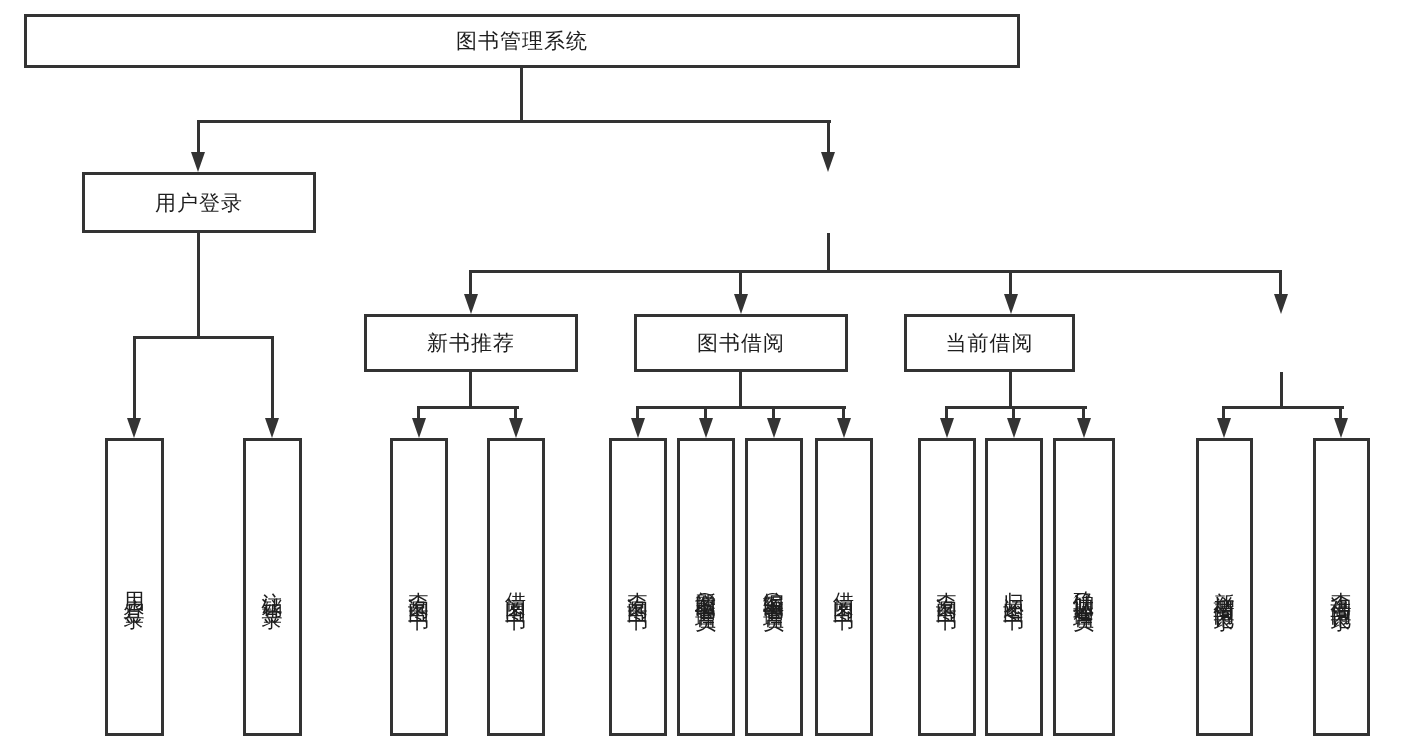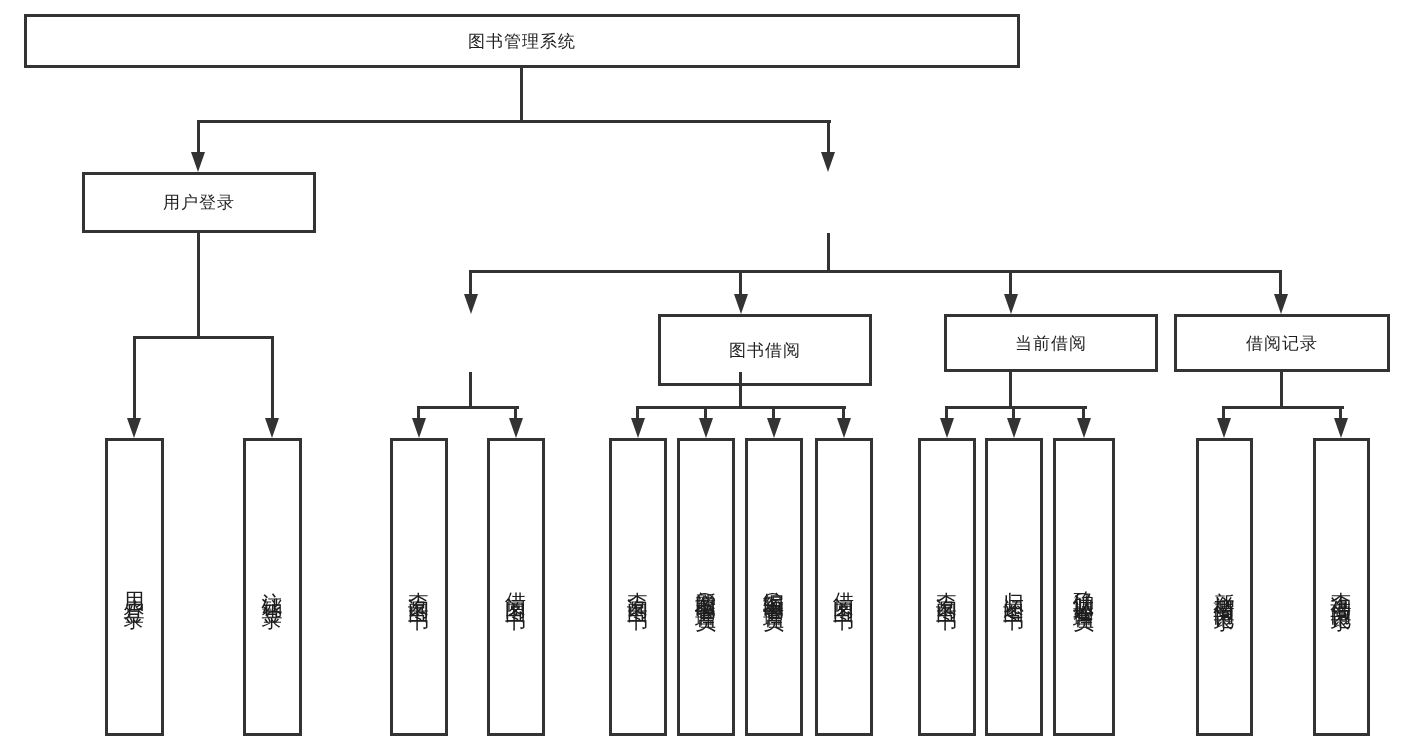--- a/index.html
+++ b/index.html
@@ -19,21 +19,21 @@
     position: absolute;
     box-sizing: border-box;
     border: 3px solid #333333;
     background: #ffffff;
     display: flex;
     align-items: center;
     justify-content: center;
     color: #1e1e1e;
   }
   .hlabel {
-    font-size: 17px;
+    font-size: 21px;
     letter-spacing: 1px;
     white-space: nowrap;
   }
   .leaf .vtext {
     writing-mode: vertical-rl;
     text-orientation: mixed;
     font-size: 21px;
     letter-spacing: 6px;
     line-height: 1;
     white-space: nowrap;
@@ -92,28 +92,28 @@
   <div class="line" style="left:469px; top:270px; width:812px; height:3px;"></div>
   <div class="line" style="left:469px; top:270px; width:3px; height:26px;"></div>
   <div class="ah" style="left:464px; top:294px;"></div>
   <div class="line" style="left:739px; top:270px; width:3px; height:26px;"></div>
   <div class="ah" style="left:734px; top:294px;"></div>
   <div class="line" style="left:1009px; top:270px; width:3px; height:26px;"></div>
   <div class="ah" style="left:1004px; top:294px;"></div>
   <div class="line" style="left:1279px; top:270px; width:3px; height:26px;"></div>
   <div class="ah" style="left:1274px; top:294px;"></div>
 
-  <div class="box" style="left:634px; top:314px; width:214px; height:72px;margin-left:24px;">
+  <div class="box" style="left:364px; top:314px; width:214px; height:58px;">
+    <span class="hlabel">新书推荐</span>
+  </div>
+  <div class="box" style="left:634px; top:314px; width:214px; height:58px;">
     <span class="hlabel">图书借阅</span>
   </div>
-  <div class="box" style="left:904px; top:314px; width:214px; height:58px;margin-left:40px;">
+  <div class="box" style="left:904px; top:314px; width:171px; height:58px;">
     <span class="hlabel">当前借阅</span>
-  </div>
-  <div class="box" style="left:1174px; top:314px; width:216px; height:58px;">
-    <span class="hlabel">借阅记录</span>
   </div>
 
   <div class="line" style="left:469px; top:372px; width:3px; height:37px;"></div>
   <div class="line" style="left:417px; top:406px; width:102px; height:3px;"></div>
   <div class="line" style="left:417px; top:406px; width:3px; height:14px;"></div>
   <div class="ah" style="left:412px; top:418px;"></div>
   <div class="line" style="left:514px; top:406px; width:3px; height:14px;"></div>
   <div class="ah" style="left:509px; top:418px;"></div>
 
   <div class="line" style="left:739px; top:372px; width:3px; height:37px;"></div>

